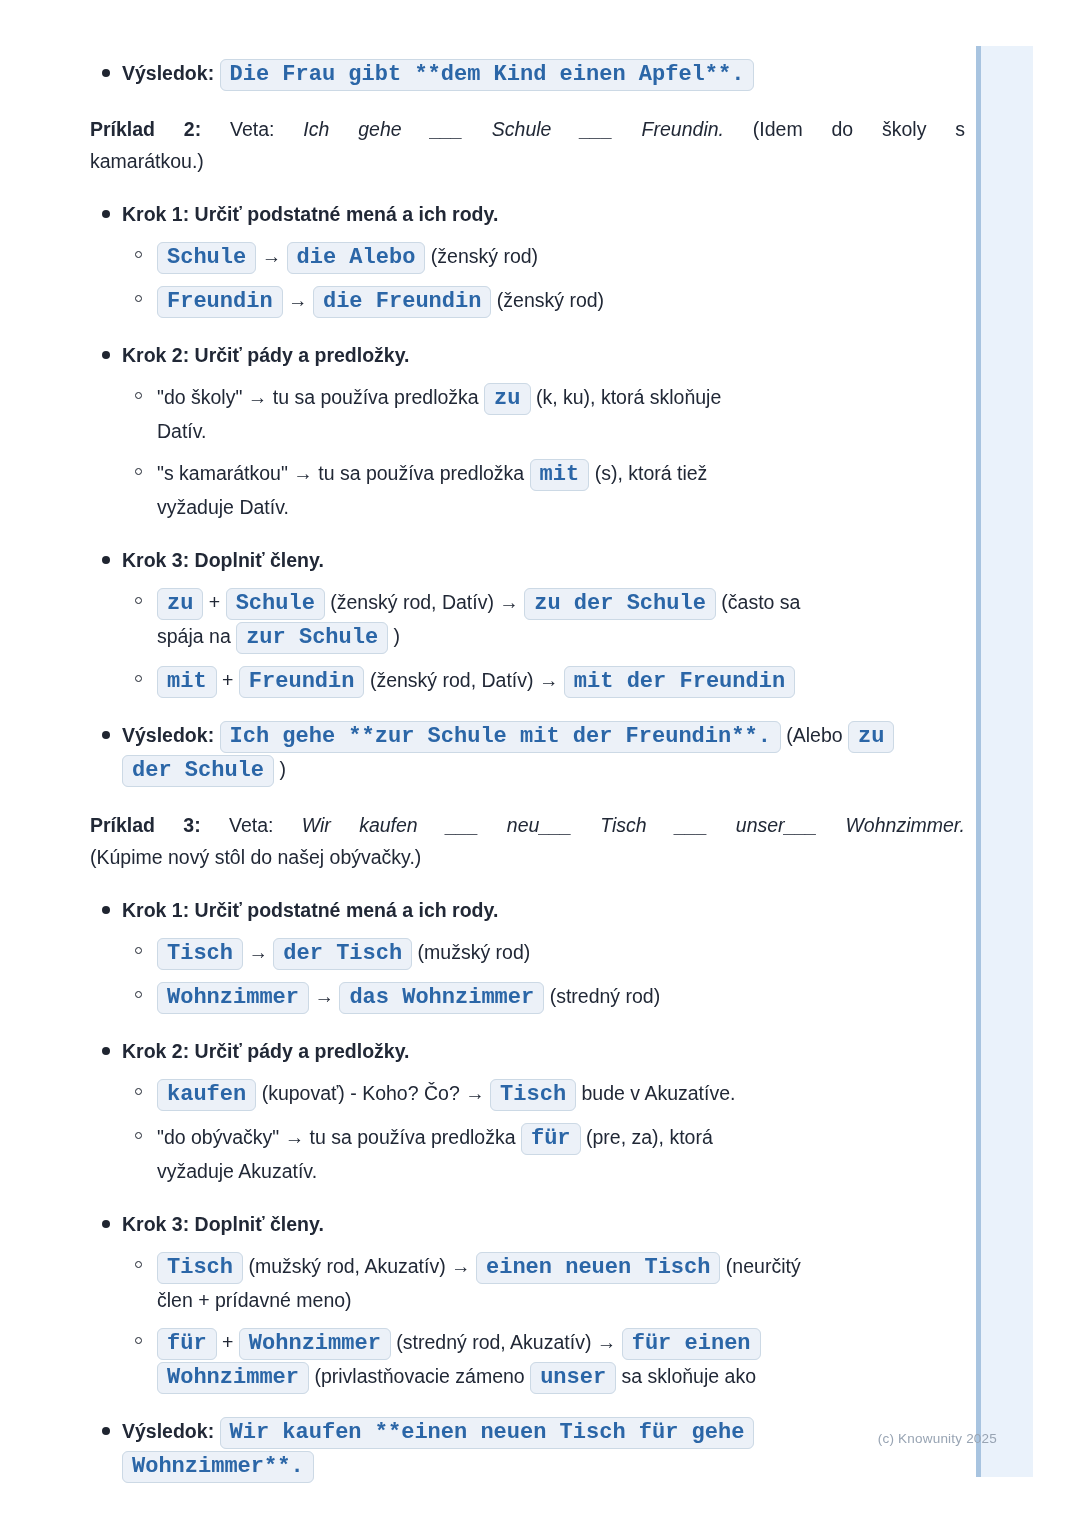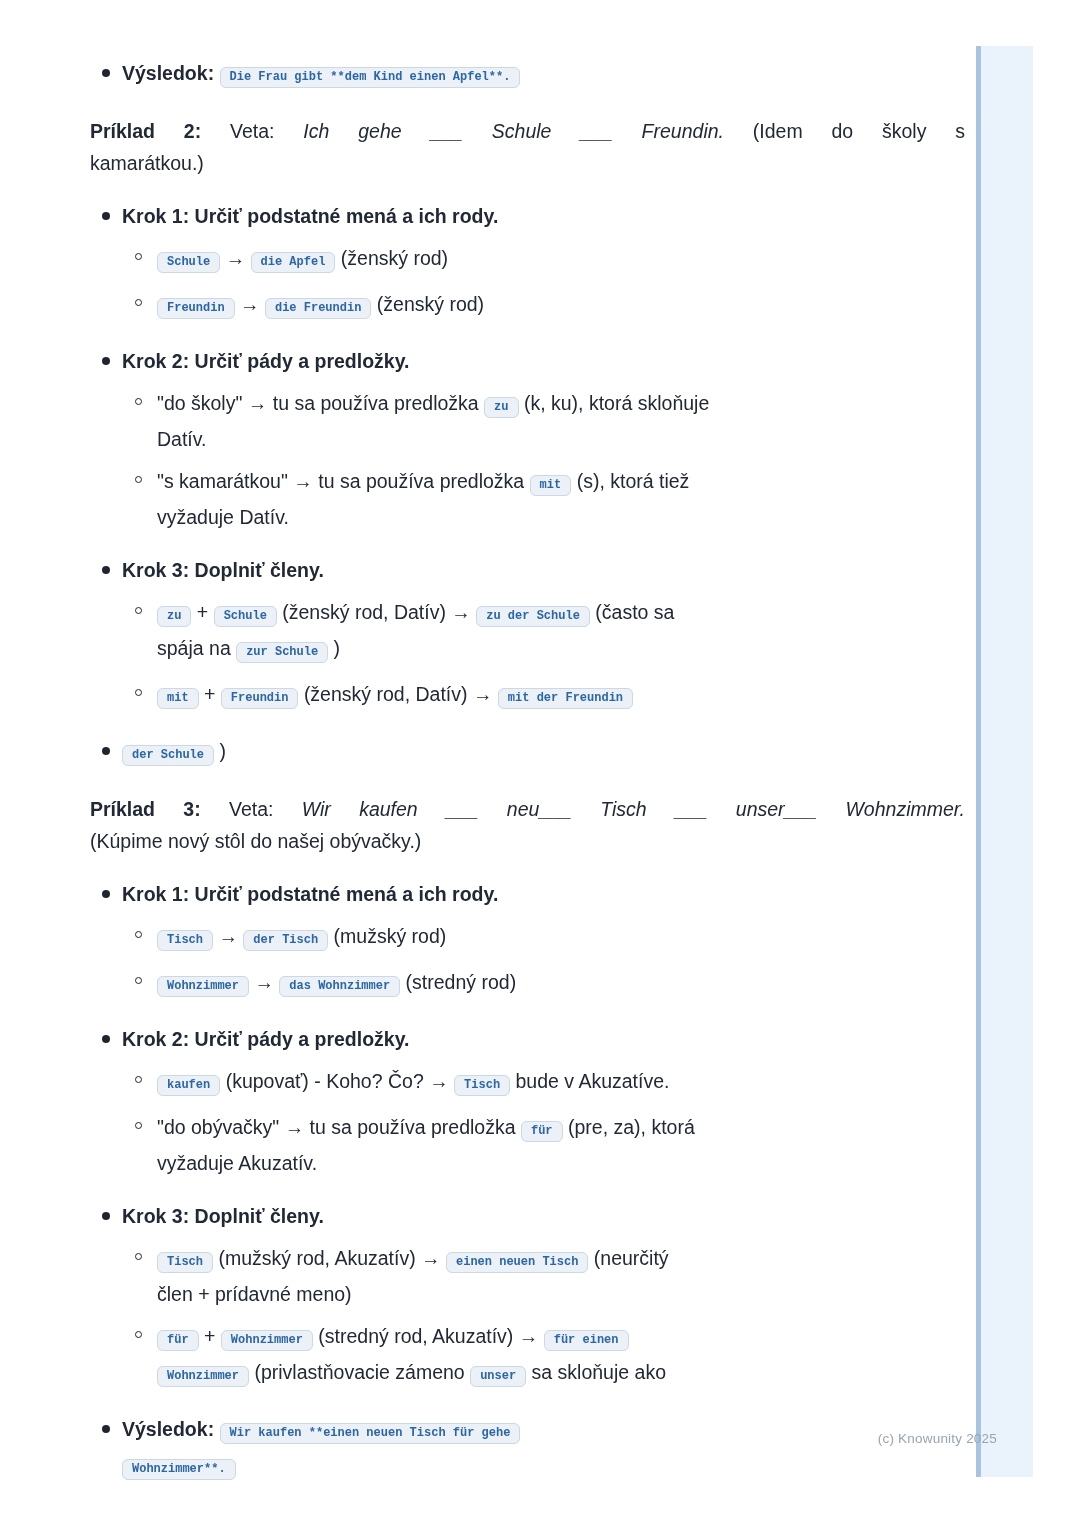--- a/index.html
+++ b/index.html
@@ -22,21 +22,21 @@
   .line { line-height:32px; }
   .line.stretch { text-align:justify; text-align-last:justify;margin-top:20px; }
 
   .bold { font-weight:700; }
   .italic { font-style:italic; }
   .txt { font-weight:400; }
 
   .chip {
     font-family:"Liberation Mono", monospace;
     font-weight:700;
-    font-size:12px;
+    font-size:22px;
     color:#2b66a7;
     background:#ecf1f8;
     border:1px solid #ccd9e5;
     border-radius:6px;
     padding:2px 9px 3px 9px;
     white-space:normal;
     box-decoration-break:clone;
     -webkit-box-decoration-break:clone;
   }
 
@@ -69,21 +69,21 @@
       <div class="block para">
         <div class="line stretch"><span class="bold">Príklad 2:</span> <span class="txt">Veta:</span> <span class="italic">Ich gehe ___ Schule ___ Freundin.</span> <span class="txt">(Idem do školy s</span></div>
         <div class="line"><span class="txt">kamarátkou.)</span></div>
       </div>
       <div class="block li1">
         <span class="marker disc"></span>
         <div class="line"><span class="bold">Krok 1: Určiť podstatné mená a ich rody.</span></div>
       </div>
       <div class="block li2">
         <span class="marker circ"></span>
-        <div class="line"><span class="chip">Schule</span> <span class="txt">→</span> <span class="chip">die Apfel</span> <span class="txt">(ženský rod)</span></div>
+        <div class="line"><span class="chip">Schule</span> <span class="txt">→</span> <span class="chip">die Alebo</span> <span class="txt">(ženský rod)</span></div>
       </div>
       <div class="block li2">
         <span class="marker circ"></span>
         <div class="line"><span class="chip">Freundin</span> <span class="txt">→</span> <span class="chip">die Freundin</span> <span class="txt">(ženský rod)</span></div>
       </div>
       <div class="block li1">
         <span class="marker disc"></span>
         <div class="line"><span class="bold">Krok 2: Určiť pády a predložky.</span></div>
       </div>
       <div class="block li2">
@@ -104,20 +104,21 @@
         <span class="marker circ"></span>
         <div class="line"><span class="chip">zu</span> <span class="txt">+</span> <span class="chip">Schule</span> <span class="txt">(ženský rod, Datív) →</span> <span class="chip">zu der Schule</span> <span class="txt">(často sa</span></div>
         <div class="line"><span class="txt">spája na</span> <span class="chip">zur Schule</span> <span class="txt">)</span></div>
       </div>
       <div class="block li2">
         <span class="marker circ"></span>
         <div class="line"><span class="chip">mit</span> <span class="txt">+</span> <span class="chip">Freundin</span> <span class="txt">(ženský rod, Datív) →</span> <span class="chip">mit der Freundin</span></div>
       </div>
       <div class="block li1">
         <span class="marker disc"></span>
+        <div class="line"><span class="bold">Výsledok:</span> <span class="chip">Ich gehe **zur Schule mit der Freundin**.</span> <span class="txt">(Alebo</span> <span class="chip">zu</span></div>
         <div class="line"><span class="chip">der Schule</span> <span class="txt">)</span></div>
       </div>
       <div class="block para">
         <div class="line stretch"><span class="bold">Príklad 3:</span> <span class="txt">Veta:</span> <span class="italic">Wir kaufen ___ neu___ Tisch ___ unser___ Wohnzimmer.</span></div>
         <div class="line"><span class="txt">(Kúpime nový stôl do našej obývačky.)</span></div>
       </div>
       <div class="block li1">
         <span class="marker disc"></span>
         <div class="line"><span class="bold">Krok 1: Určiť podstatné mená a ich rody.</span></div>
       </div>

